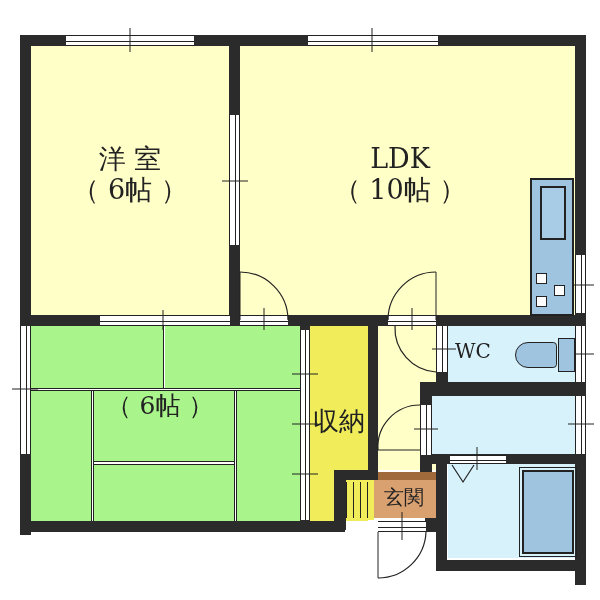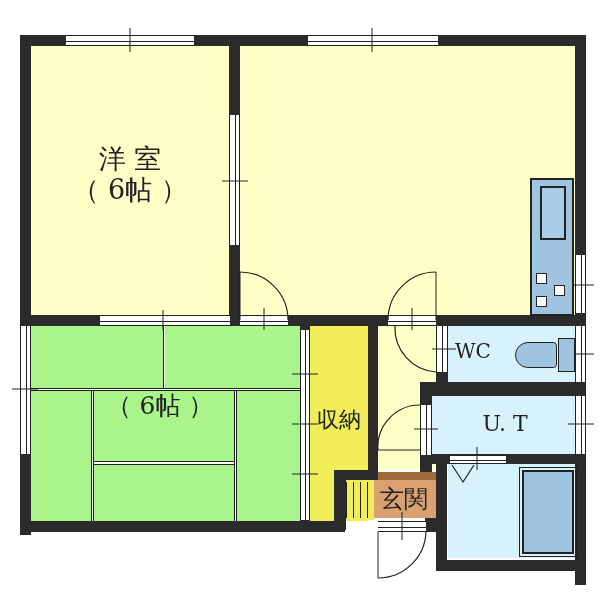--- a/index.html
+++ b/index.html
@@ -120,20 +120,23 @@
 
   <div class="abs" style="left:558px;top:338px;width:17px;height:34px;background:#9ec4e0;border:1.5px solid #222;"></div>
   <div class="abs" style="left:515px;top:342px;width:42px;height:26px;background:#9ec4e0;border:1.5px solid #222;border-radius:14px 4px 4px 14px;"></div>
 
   <div class="abs" style="left:522px;top:470px;width:52px;height:84px;background:#9ec4e0;border:2px solid #222;outline:1px solid #222;outline-offset:2px;"></div>
 
   <div class="room-label" style="left:40px;top:143px;width:180px;font-size:27px;">
     <div>洋 室</div>
     <div>（ 6帖 ）</div>
   </div>
+  <div class="room-label" style="left:300px;top:143px;width:200px;font-size:27px;">
+    <div>LDK</div>
+    <div>（ 10帖 ）</div>
+  </div>
   <div class="room-label" style="left:70px;top:392px;width:180px;font-size:25px;">
     <div>（ 6帖 ）</div>
   </div>
-  <div class="room-label" style="left:306px;top:407px;width:66px;font-size:22px;">収納</div>
+  <div class="room-label" style="left:306px;top:407px;width:66px;font-size:26px;">収納</div>
   <div class="room-label" style="left:448px;top:340px;width:50px;font-size:20px;">WC</div>
-  <div class="room-label" style="left:450px;top:411px;width:110px;font-size:22px;">U. T</div>
-  <div class="room-label" style="left:372px;top:486px;width:64px;font-size:24px;">玄関</div>
+  <div class="room-label" style="left:372px;top:486px;width:64px;font-size:20px;">玄関</div>
 </div>
 
 </body></html>

